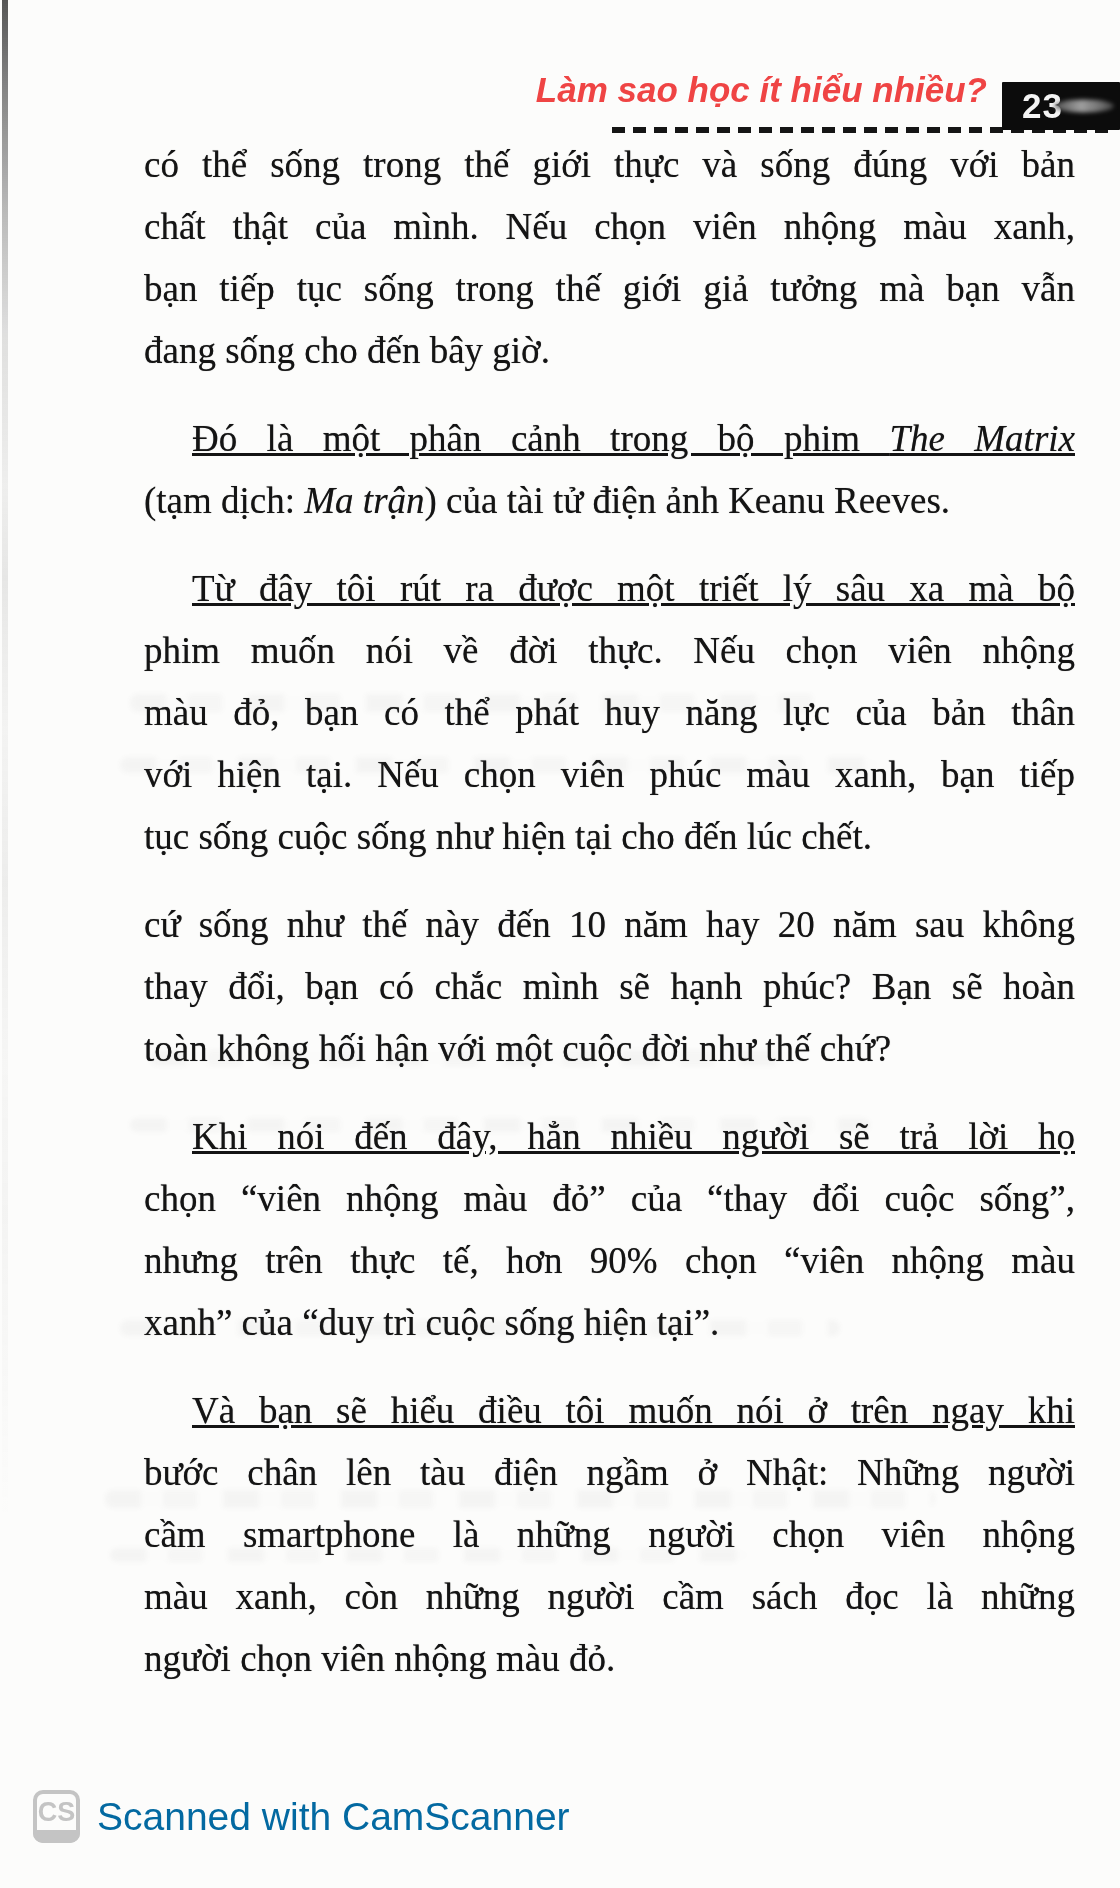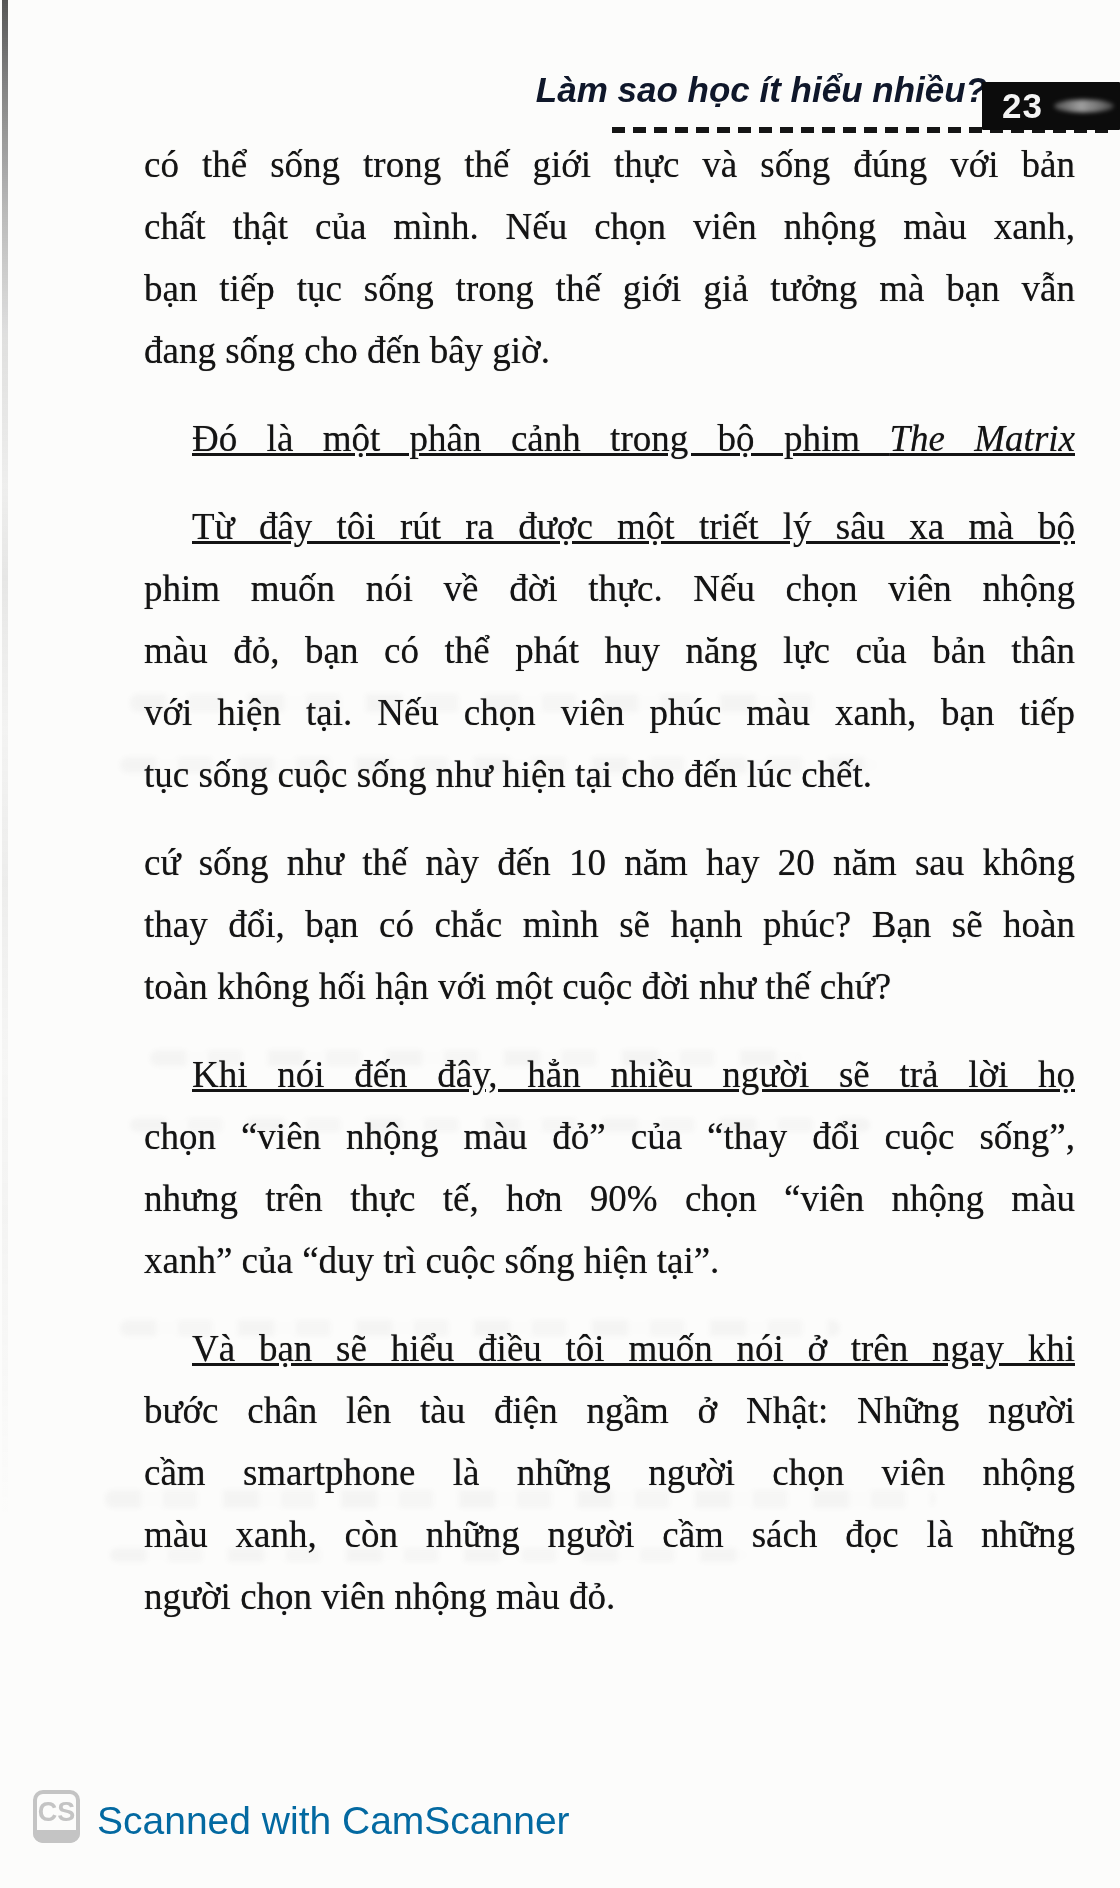--- a/index.html
+++ b/index.html
@@ -33,33 +33,33 @@
   }
 
   
   .header-title {
     position: absolute;
     top: 70px; right: 133px;
     font-family: "Liberation Sans", sans-serif;
     font-style: italic;
     font-weight: bold;
     font-size: 35px;
-    color: #0f172a;
+    color: #ef4444;
     white-space: nowrap;
   }
   .header-dashes {
     position: absolute;
     top: 127px; left: 612px;
     width: 500px; height: 6px;
     background: repeating-linear-gradient(90deg, #151515 0 13px, transparent 13px 21px);
   }
   .page-badge {
     position: absolute;
     top: 82px; right: 0;
-    width: 138px; height: 48px;
+    width: 118px; height: 48px;
     background: #0c0c0c;
     border-radius: 1px;
   }
   .page-number {
     position: absolute;
     left: 20px; top: 50%;
     transform: translateY(-50%);
     color: #f4f4f4;
     font-family: "Liberation Sans", sans-serif;
     font-size: 35px;
@@ -108,21 +108,21 @@
       rgba(105,105,105,0.02) 92px 118px);
     opacity: 0.09;
     filter: blur(2.5px);
   }
 
   
   .footer {
     position: absolute;
     left: 33px; top: 1790px;
     display: flex;
-    align-items: flex-end;
+    align-items: center;
   }
   .cs-logo {
     position: relative;
     width: 47px; height: 53px;
     box-sizing: border-box;
     border: 4px solid #c4c4c4;
     border-radius: 10px;
     background: #fcfcfb;
     flex: 0 0 auto;
   }
@@ -169,20 +169,21 @@
 
   <div class="body-text">
       <div class="para">
         <div class="line"><span>có thể sống trong thế giới thực và sống đúng với bản</span></div>
         <div class="line"><span>chất thật của mình. Nếu chọn viên nhộng màu xanh,</span></div>
         <div class="line"><span>bạn tiếp tục sống trong thế giới giả tưởng mà bạn vẫn</span></div>
         <div class="line last-line"><span>đang sống cho đến bây giờ.</span></div>
       </div>
       <div class="para">
         <div class="line indented"><span>Đó là một phân cảnh trong bộ phim </span><span class="italic">The Matrix</span></div>
+        <div class="line last-line"><span>(tạm dịch: </span><span class="italic">Ma trận</span><span>) của tài tử điện ảnh Keanu Reeves.</span></div>
       </div>
       <div class="para">
         <div class="line indented"><span>Từ đây tôi rút ra được một triết lý sâu xa mà bộ</span></div>
         <div class="line"><span>phim muốn nói về đời thực. Nếu chọn viên nhộng</span></div>
         <div class="line"><span>màu đỏ, bạn có thể phát huy năng lực của bản thân</span></div>
         <div class="line"><span>với hiện tại. Nếu chọn viên phúc màu xanh, bạn tiếp</span></div>
         <div class="line last-line"><span>tục sống cuộc sống như hiện tại cho đến lúc chết.</span></div>
       </div>
       <div class="para">
         <div class="line"><span>cứ sống như thế này đến 10 năm hay 20 năm sau không</span></div>

